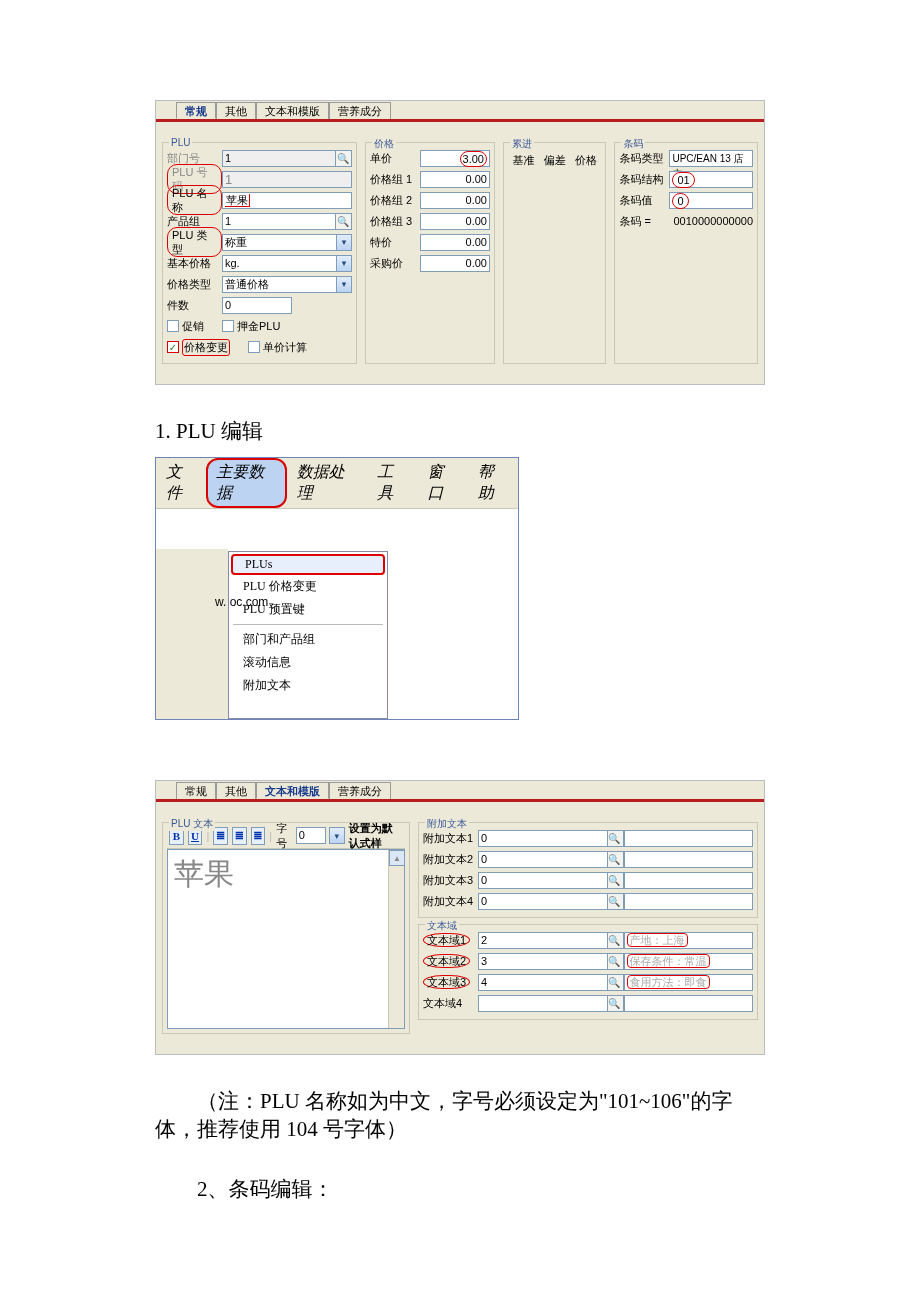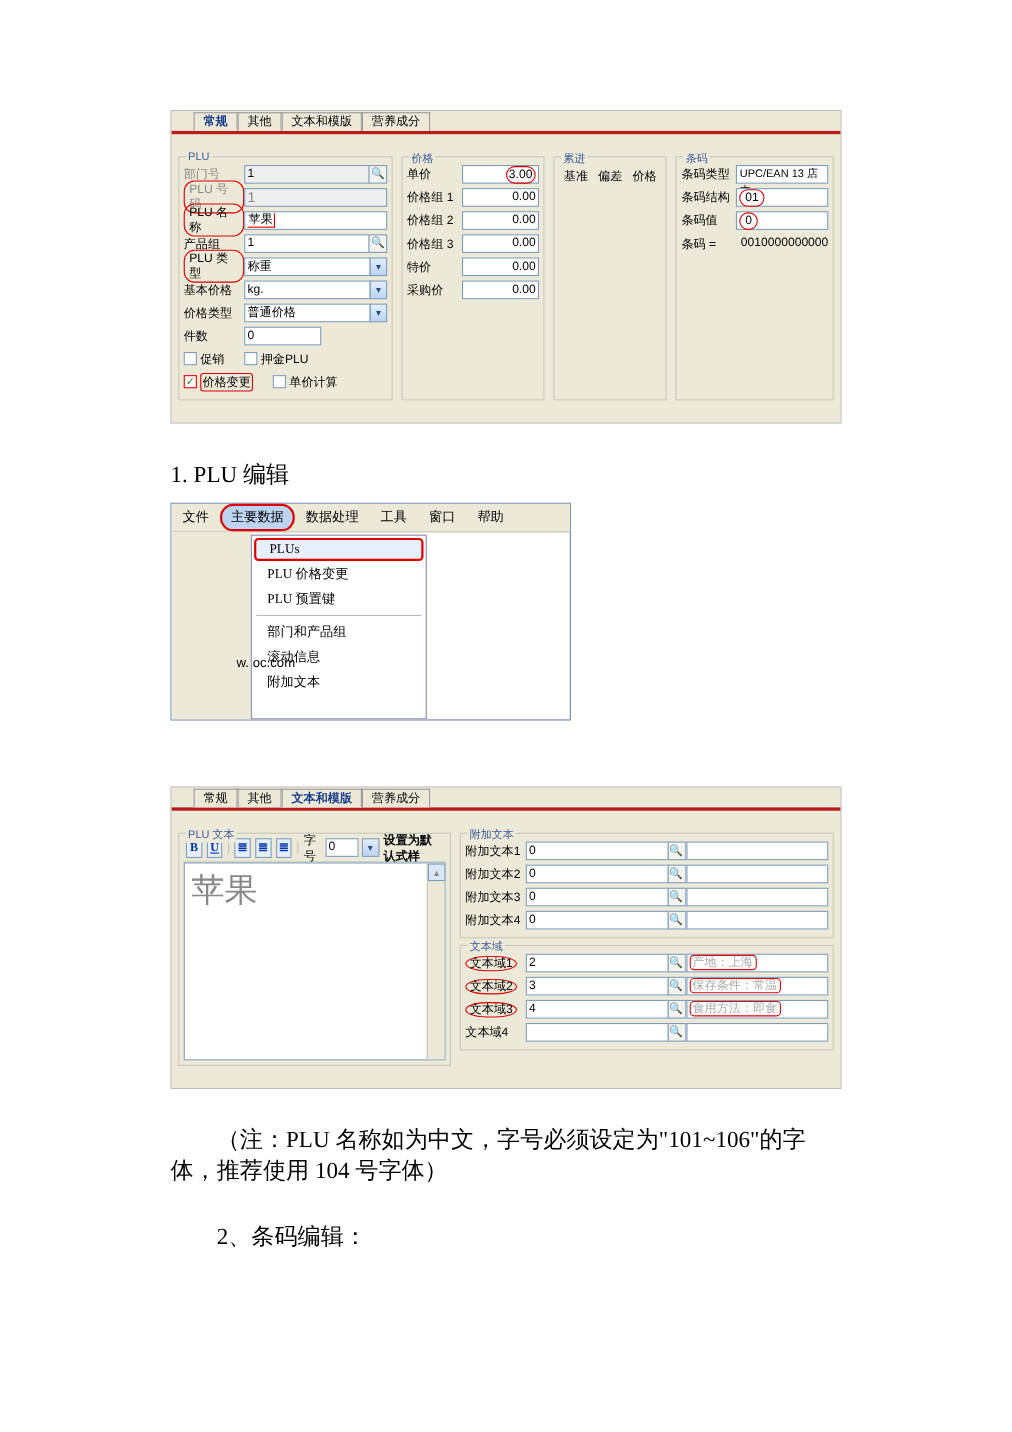--- a/index.html
+++ b/index.html
@@ -121,24 +121,24 @@
   .titlebar {
     background: linear-gradient(#3a6fd0, #0a3a9e);
     color: #fff;
     font-weight: bold;
     font-family: "Courier New", monospace;
     font-size: 14px;
     padding: 3px 4px;
     display:flex; align-items:center; gap:4px;
   }
   .titlebar .ico { width:16px; height:16px; background:#fff; border:1px solid #a00; display:inline-block;}
-  .menubar { display:flex; background:#ece9d8; border-bottom:1px solid #c8c8b8; font-size:12px;}
+  .menubar { display:flex; background:#ece9d8; border-bottom:1px solid #c8c8b8; font-size:16px;font-style:italic;}
   .menubar span { padding: 4px 10px; }
   .menubar span.open { background:#bcd3f2; border: 2px solid #d00; border-radius: 12px; padding: 2px 8px;}
-  .mbody { display:flex; height:170px;}
+  .mbody { display:flex; height:170px;margin-top:40px;}
   .mleft { width:72px; background:#ece9d8;}
   .mdrop { width:160px; background:#fff; border:1px solid #88a; margin-top:2px; font-size:12px; padding:2px 0;}
   .mdrop .mitem { padding:3px 14px; }
   .mdrop .mitem.hl { background:#e7effd; border:2px solid #d00; border-radius:4px; margin:0 2px; padding:1px 12px;}
   .mdrop .sep { border-top:1px solid #bbb; margin:3px 4px;}
   .wmwrap { position:relative;}
   .wm-span { position:absolute; top:138px; left:60px; white-space:nowrap; z-index:0; pointer-events:none;}
 
   
   .ss3 {

